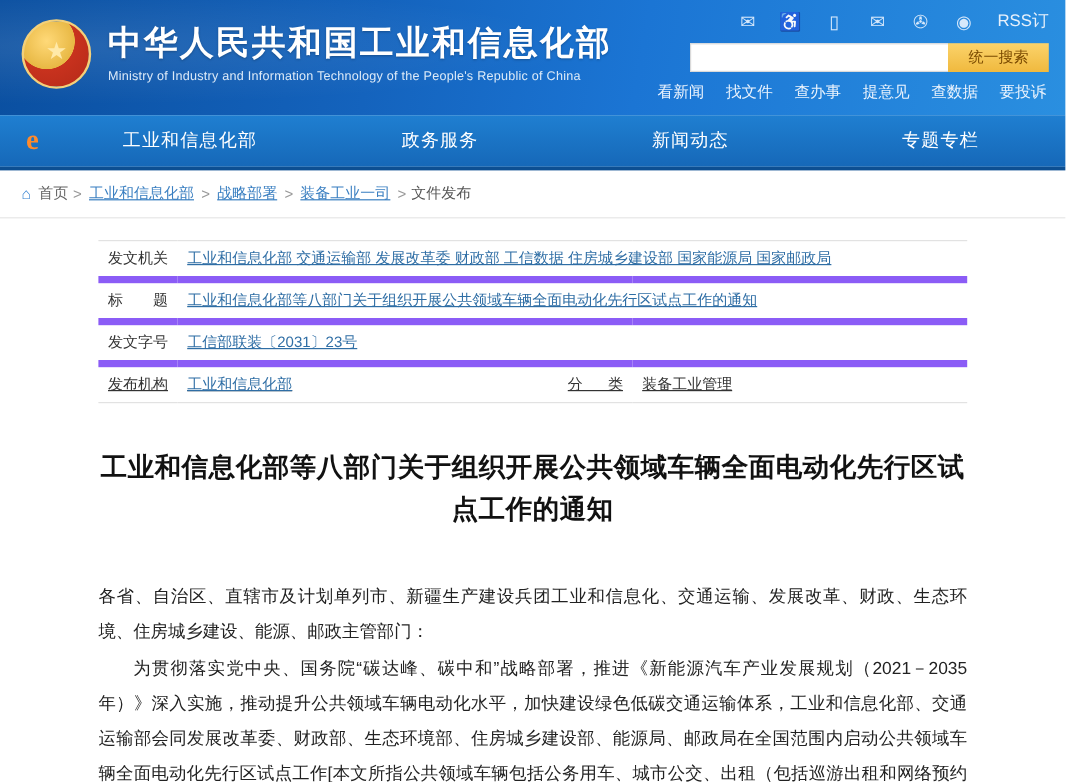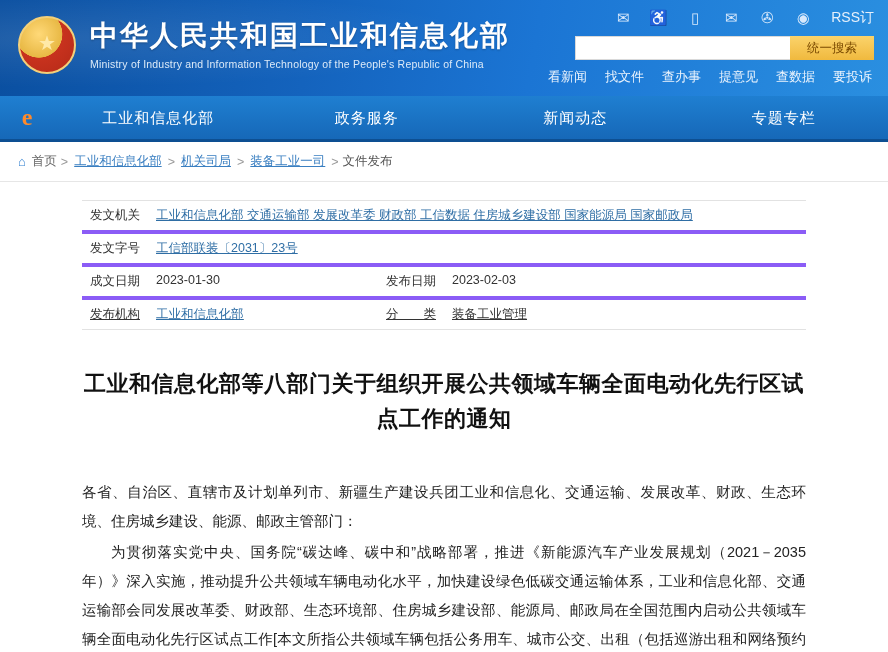--- a/index.html
+++ b/index.html
@@ -188,21 +188,21 @@
   }
 
   .meta-table {
     width: 100%;
     border-top: 1px solid #e2e2e2;
     border-bottom: 1px solid #e2e2e2;
     font-size: 12.5px;
     color: #333;
     border-collapse: collapse;
   }
-  .meta-table tr { border-bottom: 4px solid #8b5cf6; }
+  .meta-table tr { border-bottom: 6px solid #8b5cf6; }
   .meta-table tr:last-child { border-bottom: none; text-decoration: underline; }
   .meta-table td { padding: 6px 8px; vertical-align: top; }
   .meta-label {
     width: 62px;
     color: #333;
     white-space: nowrap;
     text-align: justify;
     text-align-last: justify;
   }
   .meta-link { color: #2f6ea5; text-decoration: underline; }
@@ -274,44 +274,42 @@
     <div class="nav-item">专题专栏</div>
   </div>
 </div>
 
 <div class="crumb-bar">
   <span class="home-icon">⌂</span>
   <span>首页</span>
   <span class="crumb-sep">&gt;</span>
   <a href="#">工业和信息化部</a>
   <span class="crumb-sep">&gt;</span>
-  <a href="#">机关司局</a>
+  <a href="#">战略部署</a>
   <span class="crumb-sep">&gt;</span>
   <a href="#">装备工业一司</a>
   <span class="crumb-sep">&gt;</span>
   <span class="crumb-cur">文件发布</span>
 </div>
 
 <div class="doc">
 
   <table class="meta-table">
     <tbody>
         <tr>
       <td class="meta-label">发文机关</td>
       <td colspan="3"><span class="meta-link">工业和信息化部 交通运输部 发展改革委 财政部 工信数据 住房城乡建设部 国家能源局 国家邮政局</span></td>
     </tr>
     <tr>
+      <td class="meta-label">标　题</td>
+      <td colspan="3"><span class="meta-link">工业和信息化部等八部门关于组织开展公共领域车辆全面电动化先行区试点工作的通知</span></td>
+    </tr>
+    <tr>
       <td class="meta-label">发文字号</td>
       <td colspan="3"><span class="meta-link">工信部联装〔2031〕23号</span></td>
-    </tr>
-    <tr>
-      <td class="meta-label">成文日期</td>
-      <td class="meta-val" style="width:230px">2023-01-30</td>
-      <td class="meta-label">发布日期</td>
-      <td class="meta-val">2023-02-03</td>
     </tr>
     <tr>
       <td class="meta-label">发布机构</td>
       <td><span class="meta-link">工业和信息化部</span></td>
       <td class="meta-label">分　类</td>
       <td class="meta-val">装备工业管理</td>
     </tr>
   </tbody>
     </table>
 

